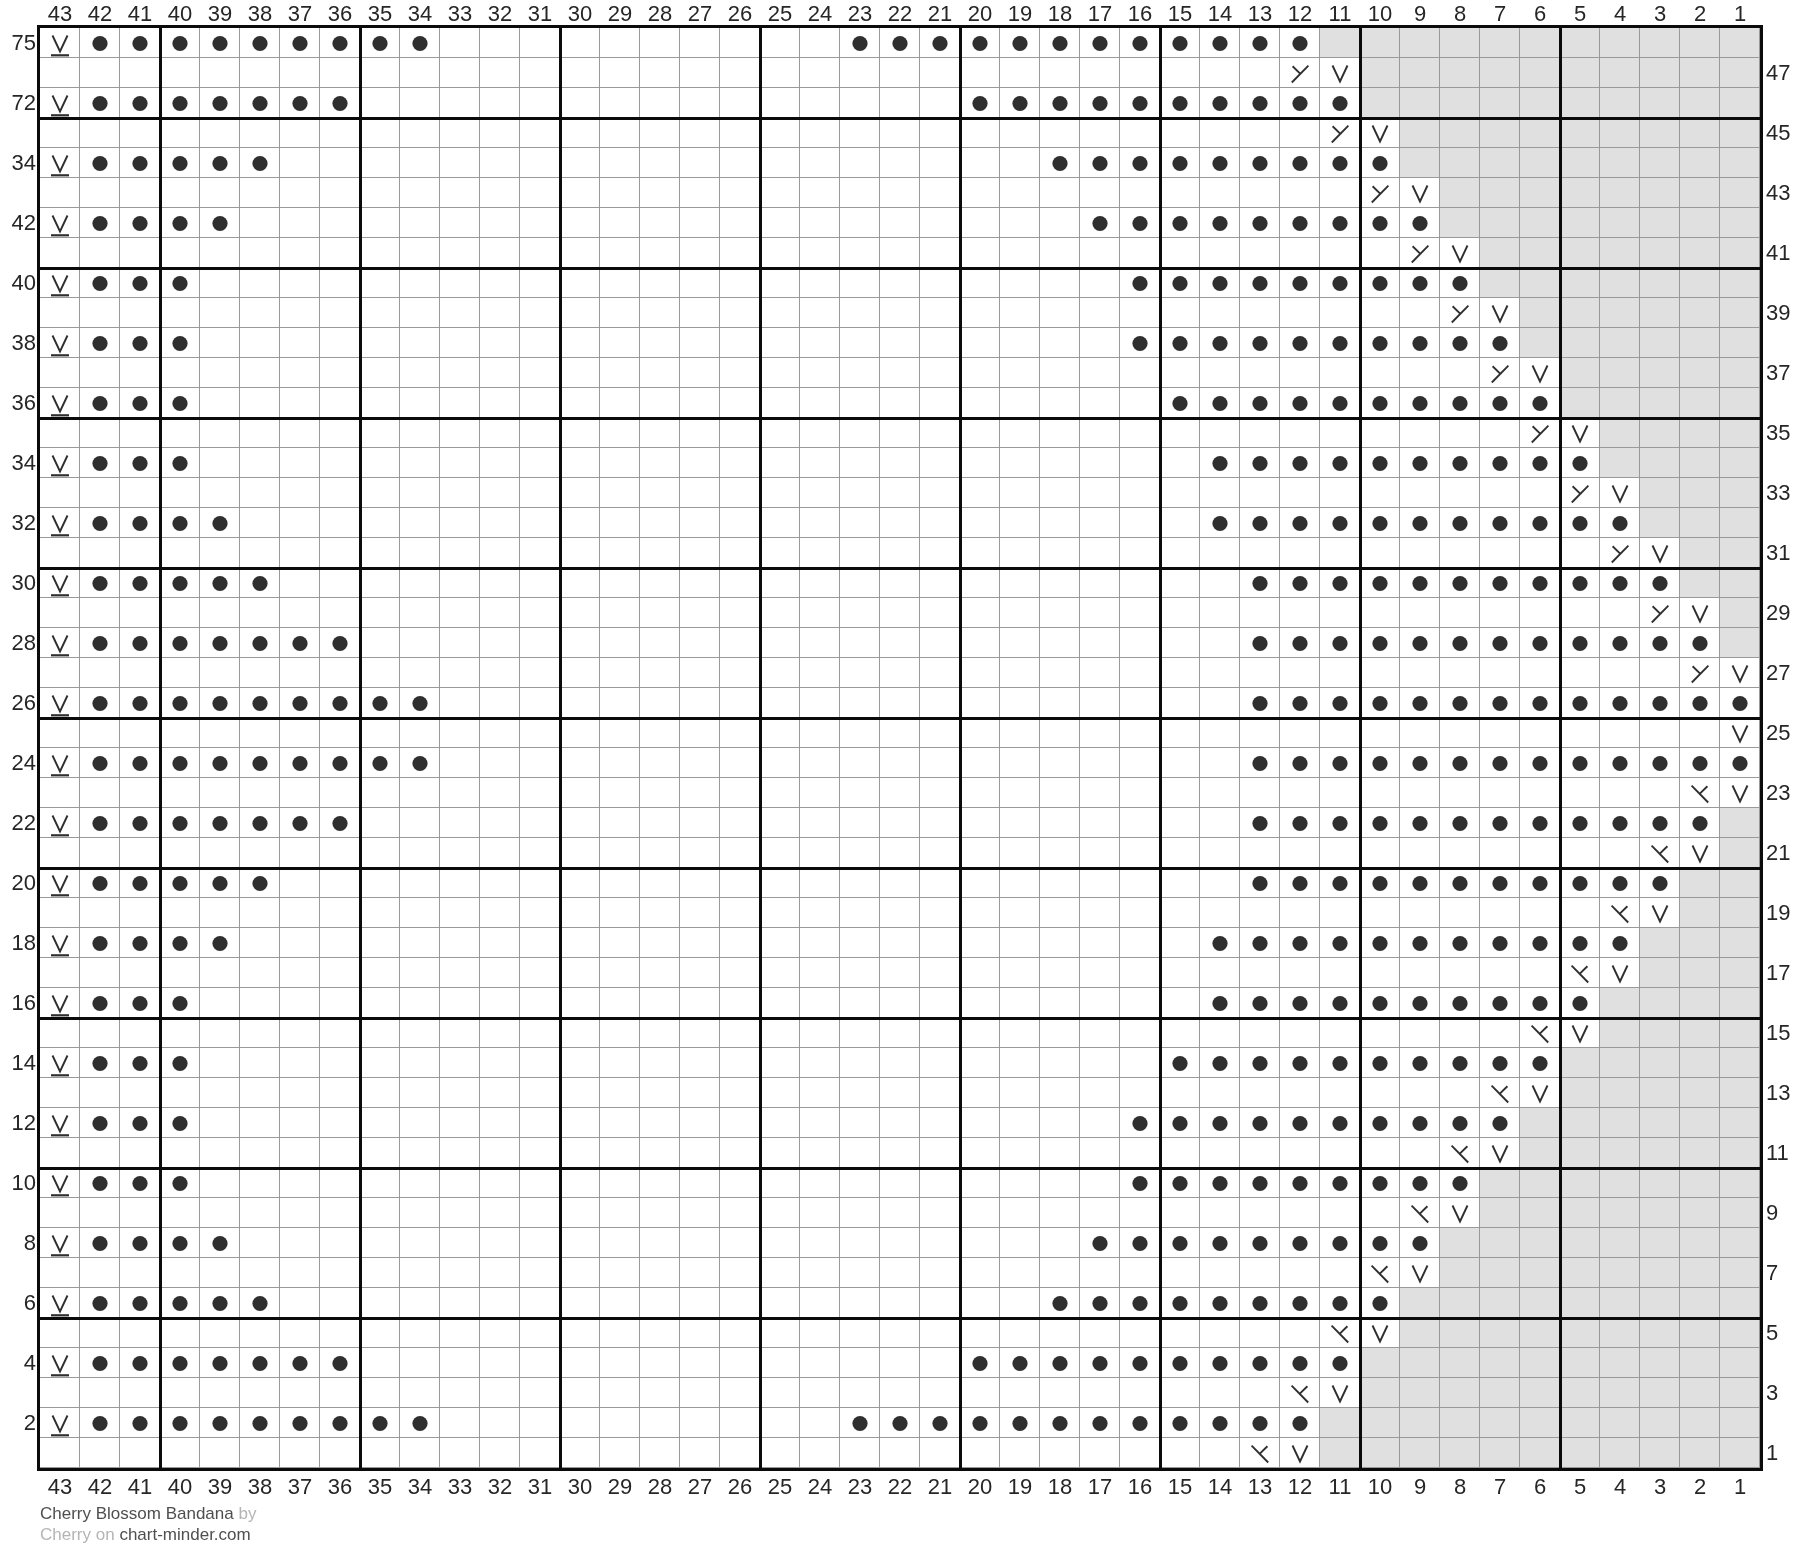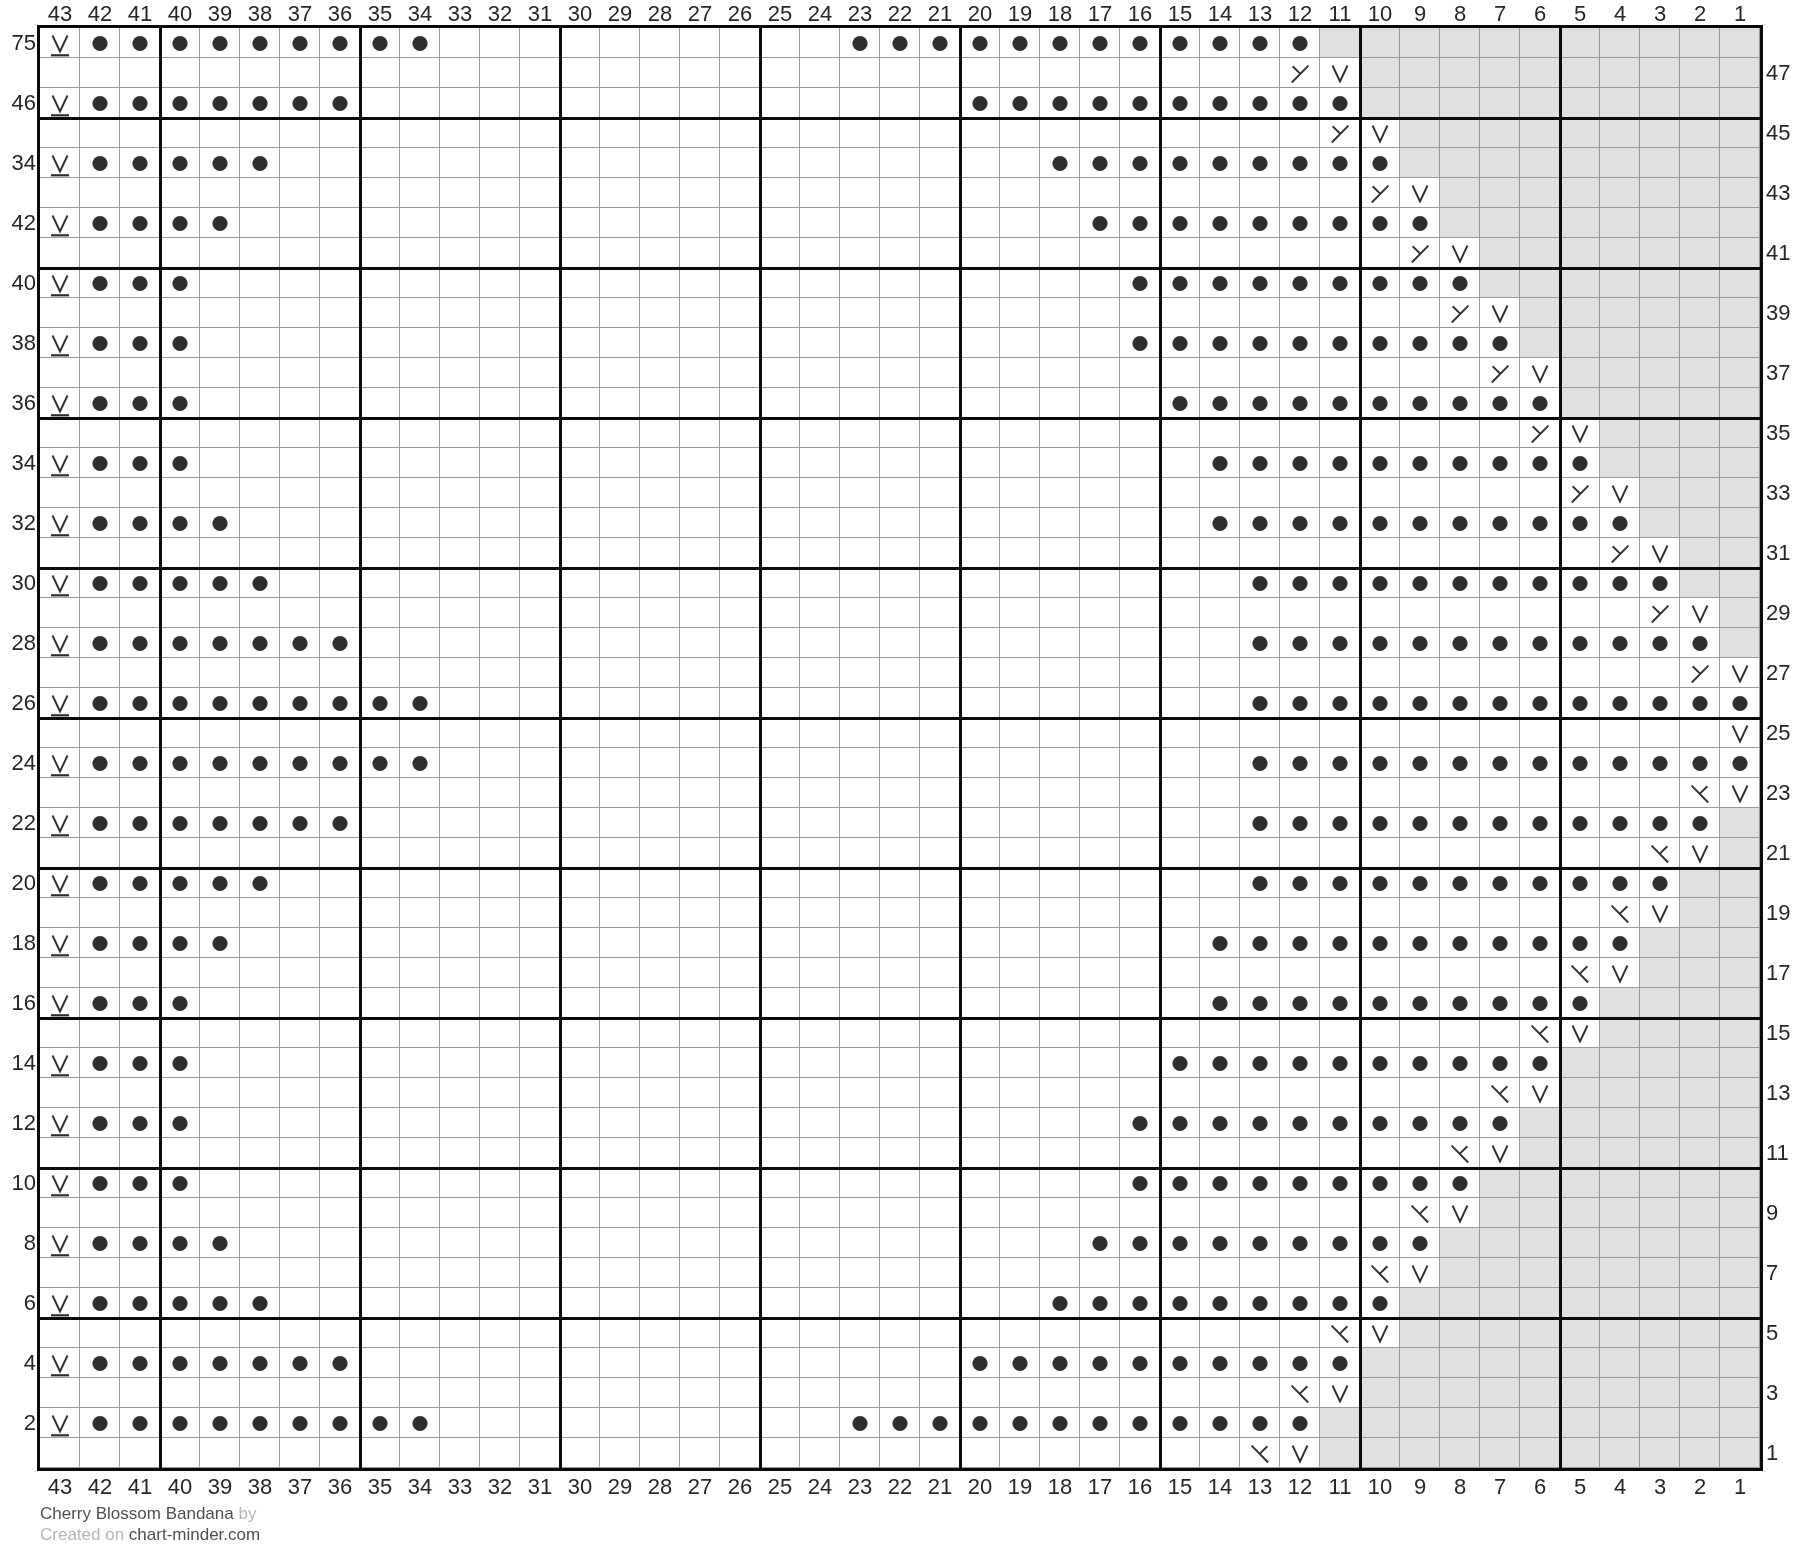--- a/index.html
+++ b/index.html
@@ -118,21 +118,21 @@
       <div class="col-label" style="left: 1480px; top: 1474px; width: 40px;">7</div>
       <div class="col-label" style="left: 1520px; top: 1474px; width: 40px;">6</div>
       <div class="col-label" style="left: 1560px; top: 1474px; width: 40px;">5</div>
       <div class="col-label" style="left: 1600px; top: 1474px; width: 40px;">4</div>
       <div class="col-label" style="left: 1640px; top: 1474px; width: 40px;">3</div>
       <div class="col-label" style="left: 1680px; top: 1474px; width: 40px;">2</div>
       <div class="col-label" style="left: 1720px; top: 1474px; width: 40px;">1</div>
     </div>
   <div id="left-labels">
       <div class="row-label left" style="left: 0px; top: 30px;">75</div>
-      <div class="row-label left" style="left: 0px; top: 90px;">46</div>
+      <div class="row-label left" style="left: 0px; top: 90px;">72</div>
       <div class="row-label left" style="left: 0px; top: 150px;">34</div>
       <div class="row-label left" style="left: 0px; top: 210px;">42</div>
       <div class="row-label left" style="left: 0px; top: 270px;">40</div>
       <div class="row-label left" style="left: 0px; top: 330px;">38</div>
       <div class="row-label left" style="left: 0px; top: 390px;">36</div>
       <div class="row-label left" style="left: 0px; top: 450px;">34</div>
       <div class="row-label left" style="left: 0px; top: 510px;">32</div>
       <div class="row-label left" style="left: 0px; top: 570px;">30</div>
       <div class="row-label left" style="left: 0px; top: 630px;">28</div>
       <div class="row-label left" style="left: 0px; top: 690px;">26</div>
@@ -4095,17 +4095,17 @@
       <div class="bold-line" style="left: 40px; top: 266.5px; width: 1720px; height: 3px;"></div>
       <div class="bold-line" style="left: 40px; top: 116.5px; width: 1720px; height: 3px;"></div>
     </div>
   <div id="grid-border"></div>
   <div id="footer" style="top:1503px;">
     <div>
       <span class="dark">Cherry Blossom Bandana</span>
       <span class="muted">by</span>
     </div>
     <div>
-      <span class="muted">Created on</span>
+      <span class="muted">Cherry on</span>
       <span class="dark">chart-minder.com</span>
     </div>
   </div>
 </div>
 
 </body></html>

